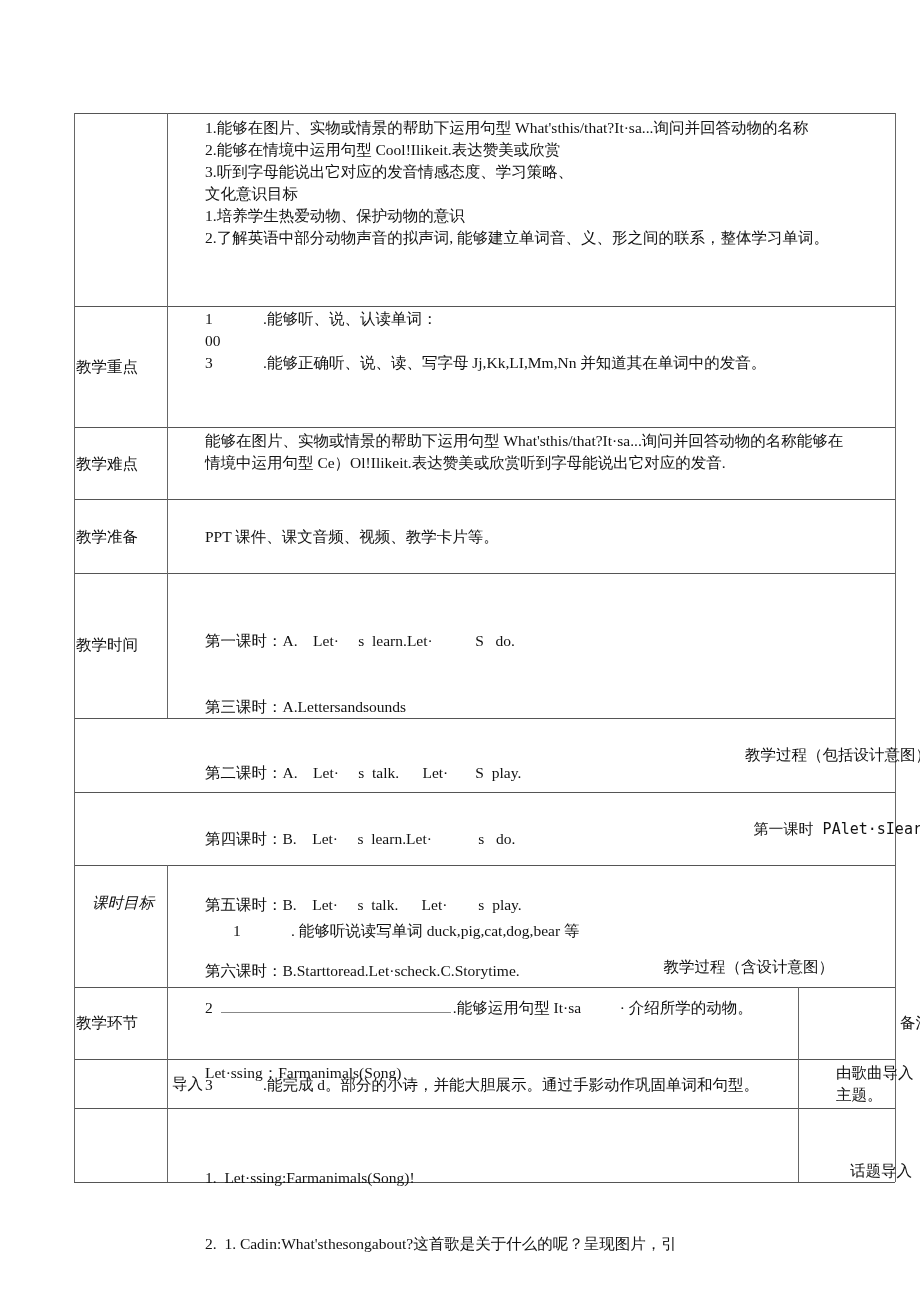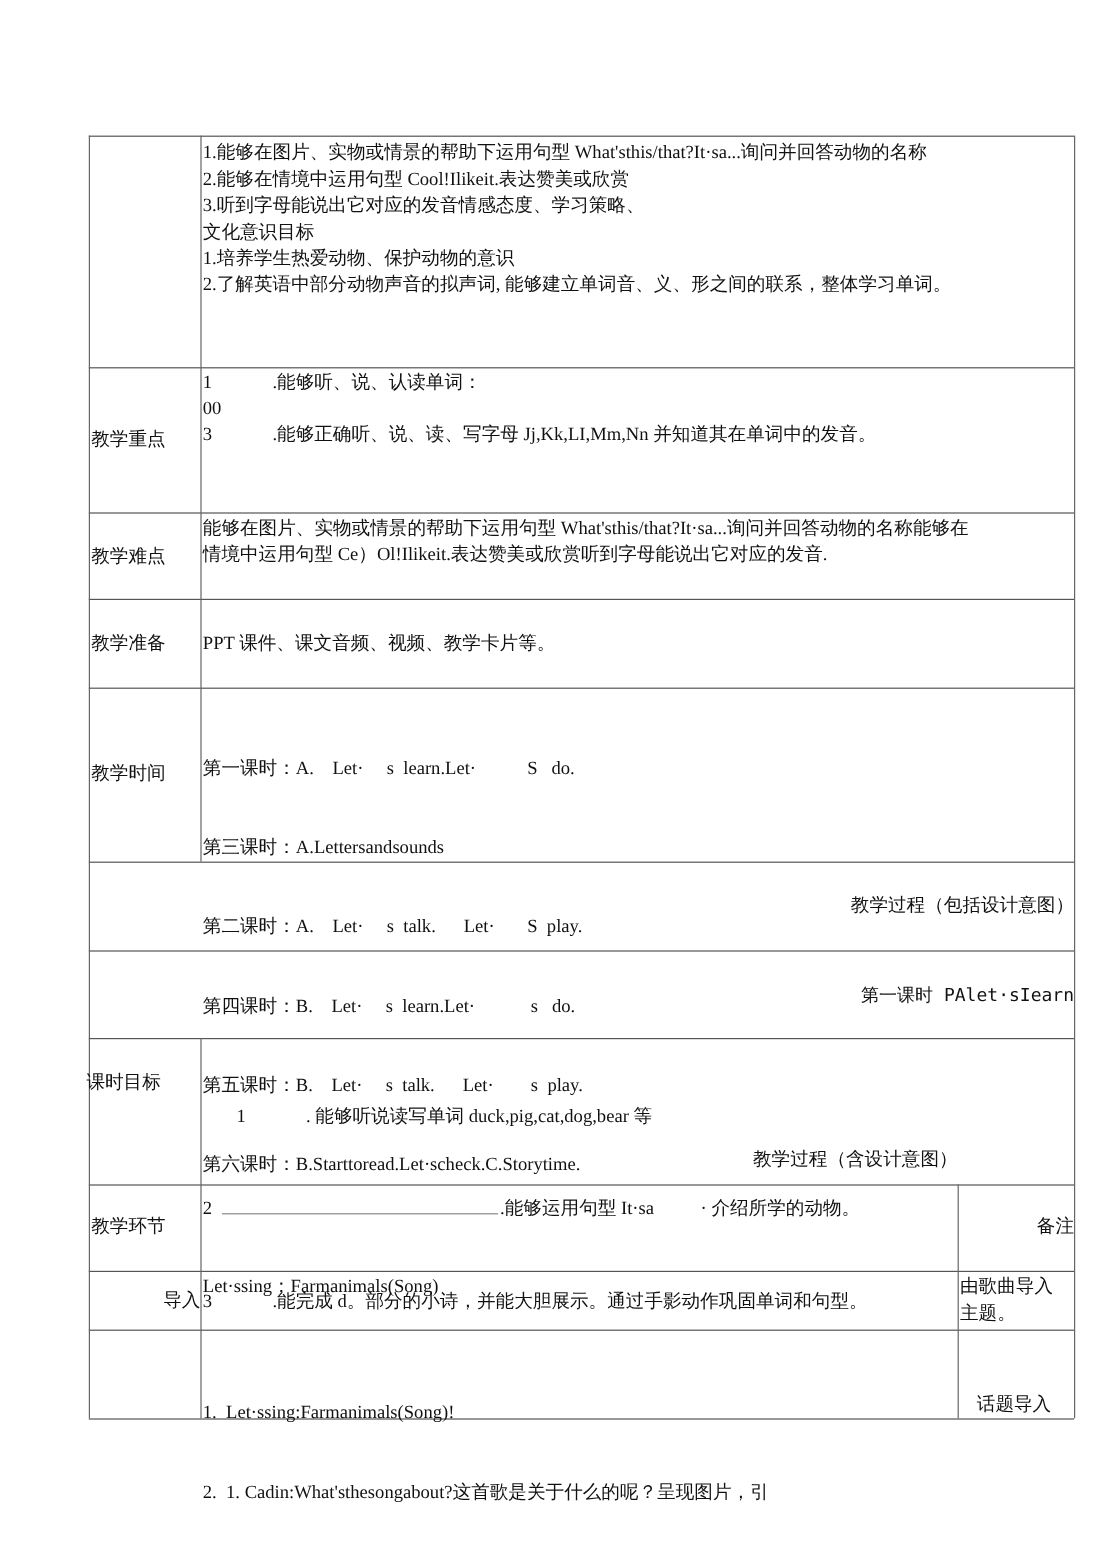--- a/index.html
+++ b/index.html
@@ -1,21 +1,21 @@
 <!DOCTYPE html>
 <html><head>
 <meta charset="utf-8">
 <style>
   html, body { margin: 0; padding: 0; background: #ffffff; }
   body { width: 920px; height: 1301px; position: relative; overflow: hidden;
          font-family: "Liberation Serif", "DejaVu Serif", serif; color: #111; }
   .page { position: absolute; left: 0; top: 0; width: 920px; height: 1301px; }
   .hl { position: absolute; height: 0; border-top: 1px solid #555; }
   .vl { position: absolute; width: 0; border-left: 1px solid #666; }
-  .cell { position: absolute; box-sizing: border-box; font-size: 15.5px; line-height: 22px; white-space: nowrap; }
+  .cell { position: absolute; box-sizing: border-box; font-size: 15.5px; line-height: 22px; white-space: nowrap; margin-left: 36px; }
   .lbl { position: absolute; font-size: 15.5px; line-height: 22px; white-space: nowrap; }
   .center { text-align: right; }
   .line { display: block; height: 22px; }
   .num { display: inline-block; width: 58px; }
   .uline { display: inline-block; width: 230px; border-bottom: 1px solid #888; height: 14px; vertical-align: baseline; margin: 0 2px 0 8px; }
 </style>
 </head>
 <body>
 
 <div class="page">
@@ -71,21 +71,21 @@
     <span class="line">第二课时：A.    Let·     s  talk.      Let·       S  play.</span>
     <span class="line">第四课时：B.    Let·     s  learn.Let·            s   do.</span>
     <span class="line">第五课时：B.    Let·     s  talk.      Let·        s  play.</span>
     <span class="line">第六课时：B.Starttoread.Let·scheck.C.Storytime.</span>
   </div>
 
   <div class="cell center" style="left:74px;width:821px;top:744px;">教学过程（包括设计意图）</div>
 
   <div class="cell center" style="left:74px;width:821px;top:818px; font-family:'DejaVu Sans Mono', monospace; font-size:15px;">第一课时 PAlet·sIearn</div>
 
-  <div class="lbl" style="left:72px;top:892px;">课时目标</div>
+  <div class="lbl" style="left:92px;top:892px;font-style:italic;">课时目标</div>
   <div class="cell" style="left:169px;top:876px; white-space:pre;">
     <span class="line" style="height:33px;padding-left:28px;"><span class="num">1</span><span>. 能够听说读写单词 duck,pig,cat,dog,bear 等</span></span>
     <span class="line" style="height:33px;"><span>2</span><span class="uline"></span><span>.能够运用句型 It·sa          · 介绍所学的动物。</span></span>
     <span class="line" style="height:33px;"><span class="num">3</span><span>.能完成 d。部分的小诗，并能大胆展示。通过手影动作巩固单词和句型。</span></span>
   </div>
 
   <div class="lbl" style="left:76px;top:1012px;">教学环节</div>
   <div class="cell center" style="left:168px;width:630px;top:956px;">教学过程（含设计意图）</div>
   <div class="cell center" style="left:799px;width:96px;top:1012px;">备注</div>
 

